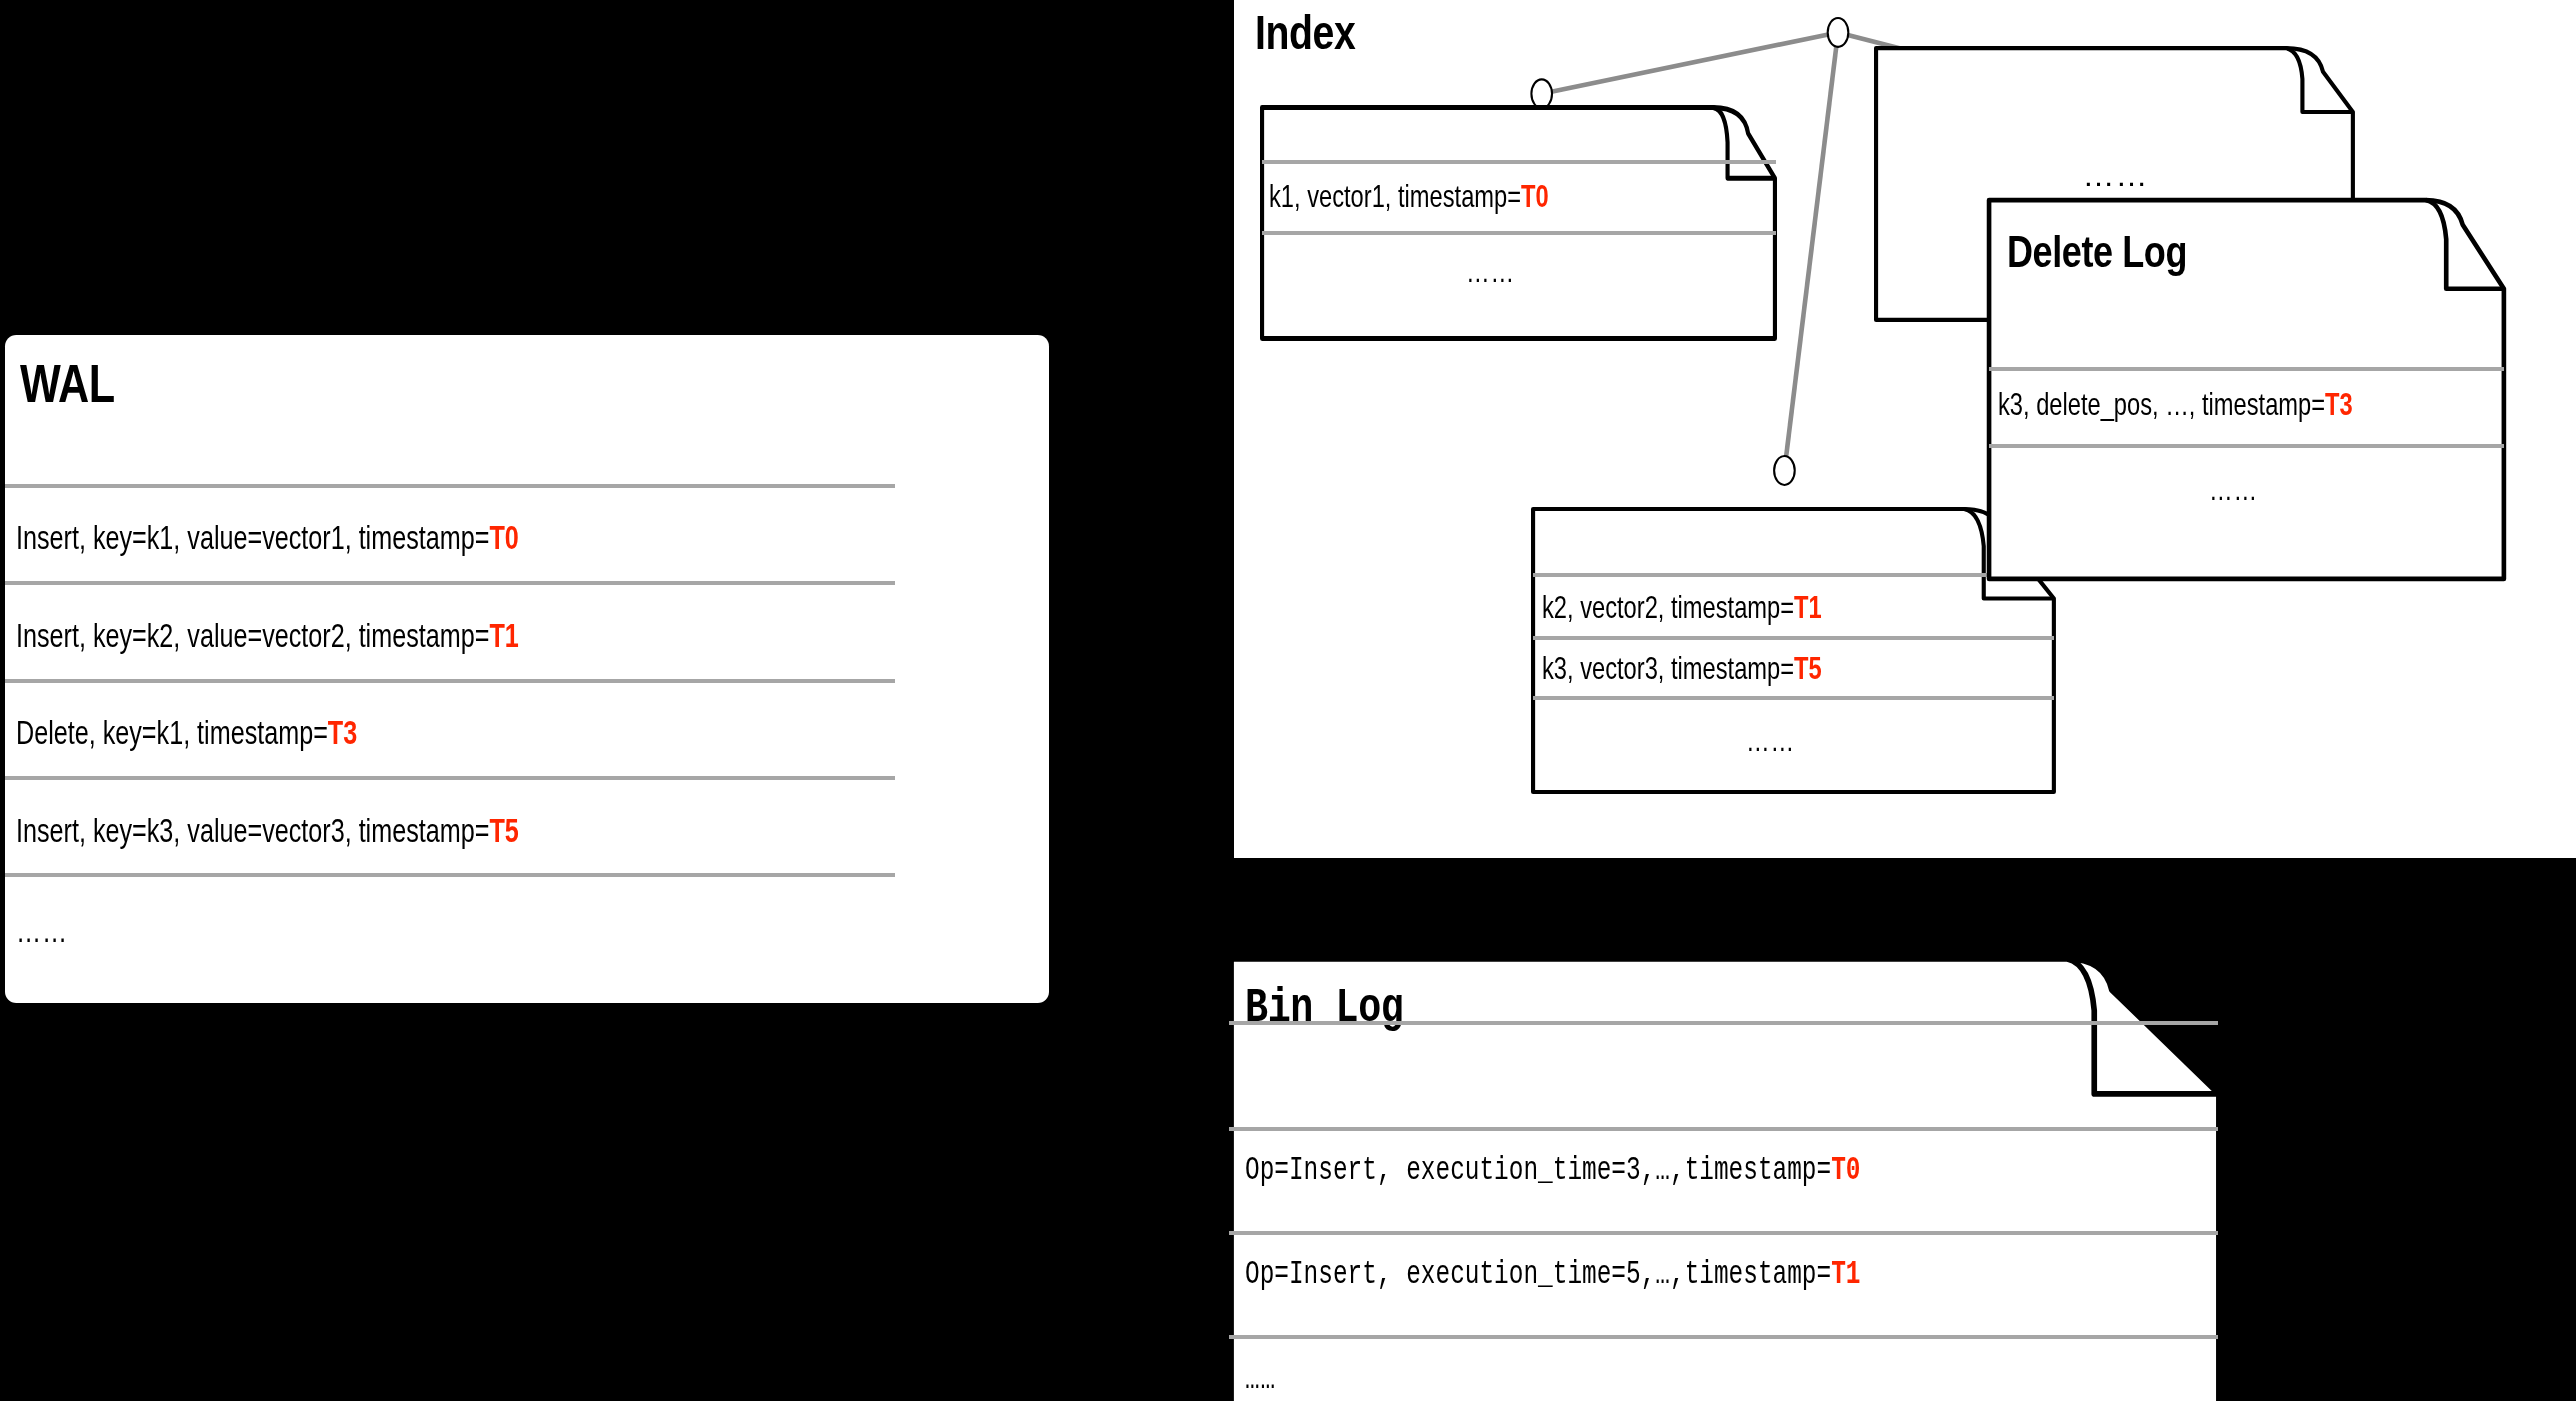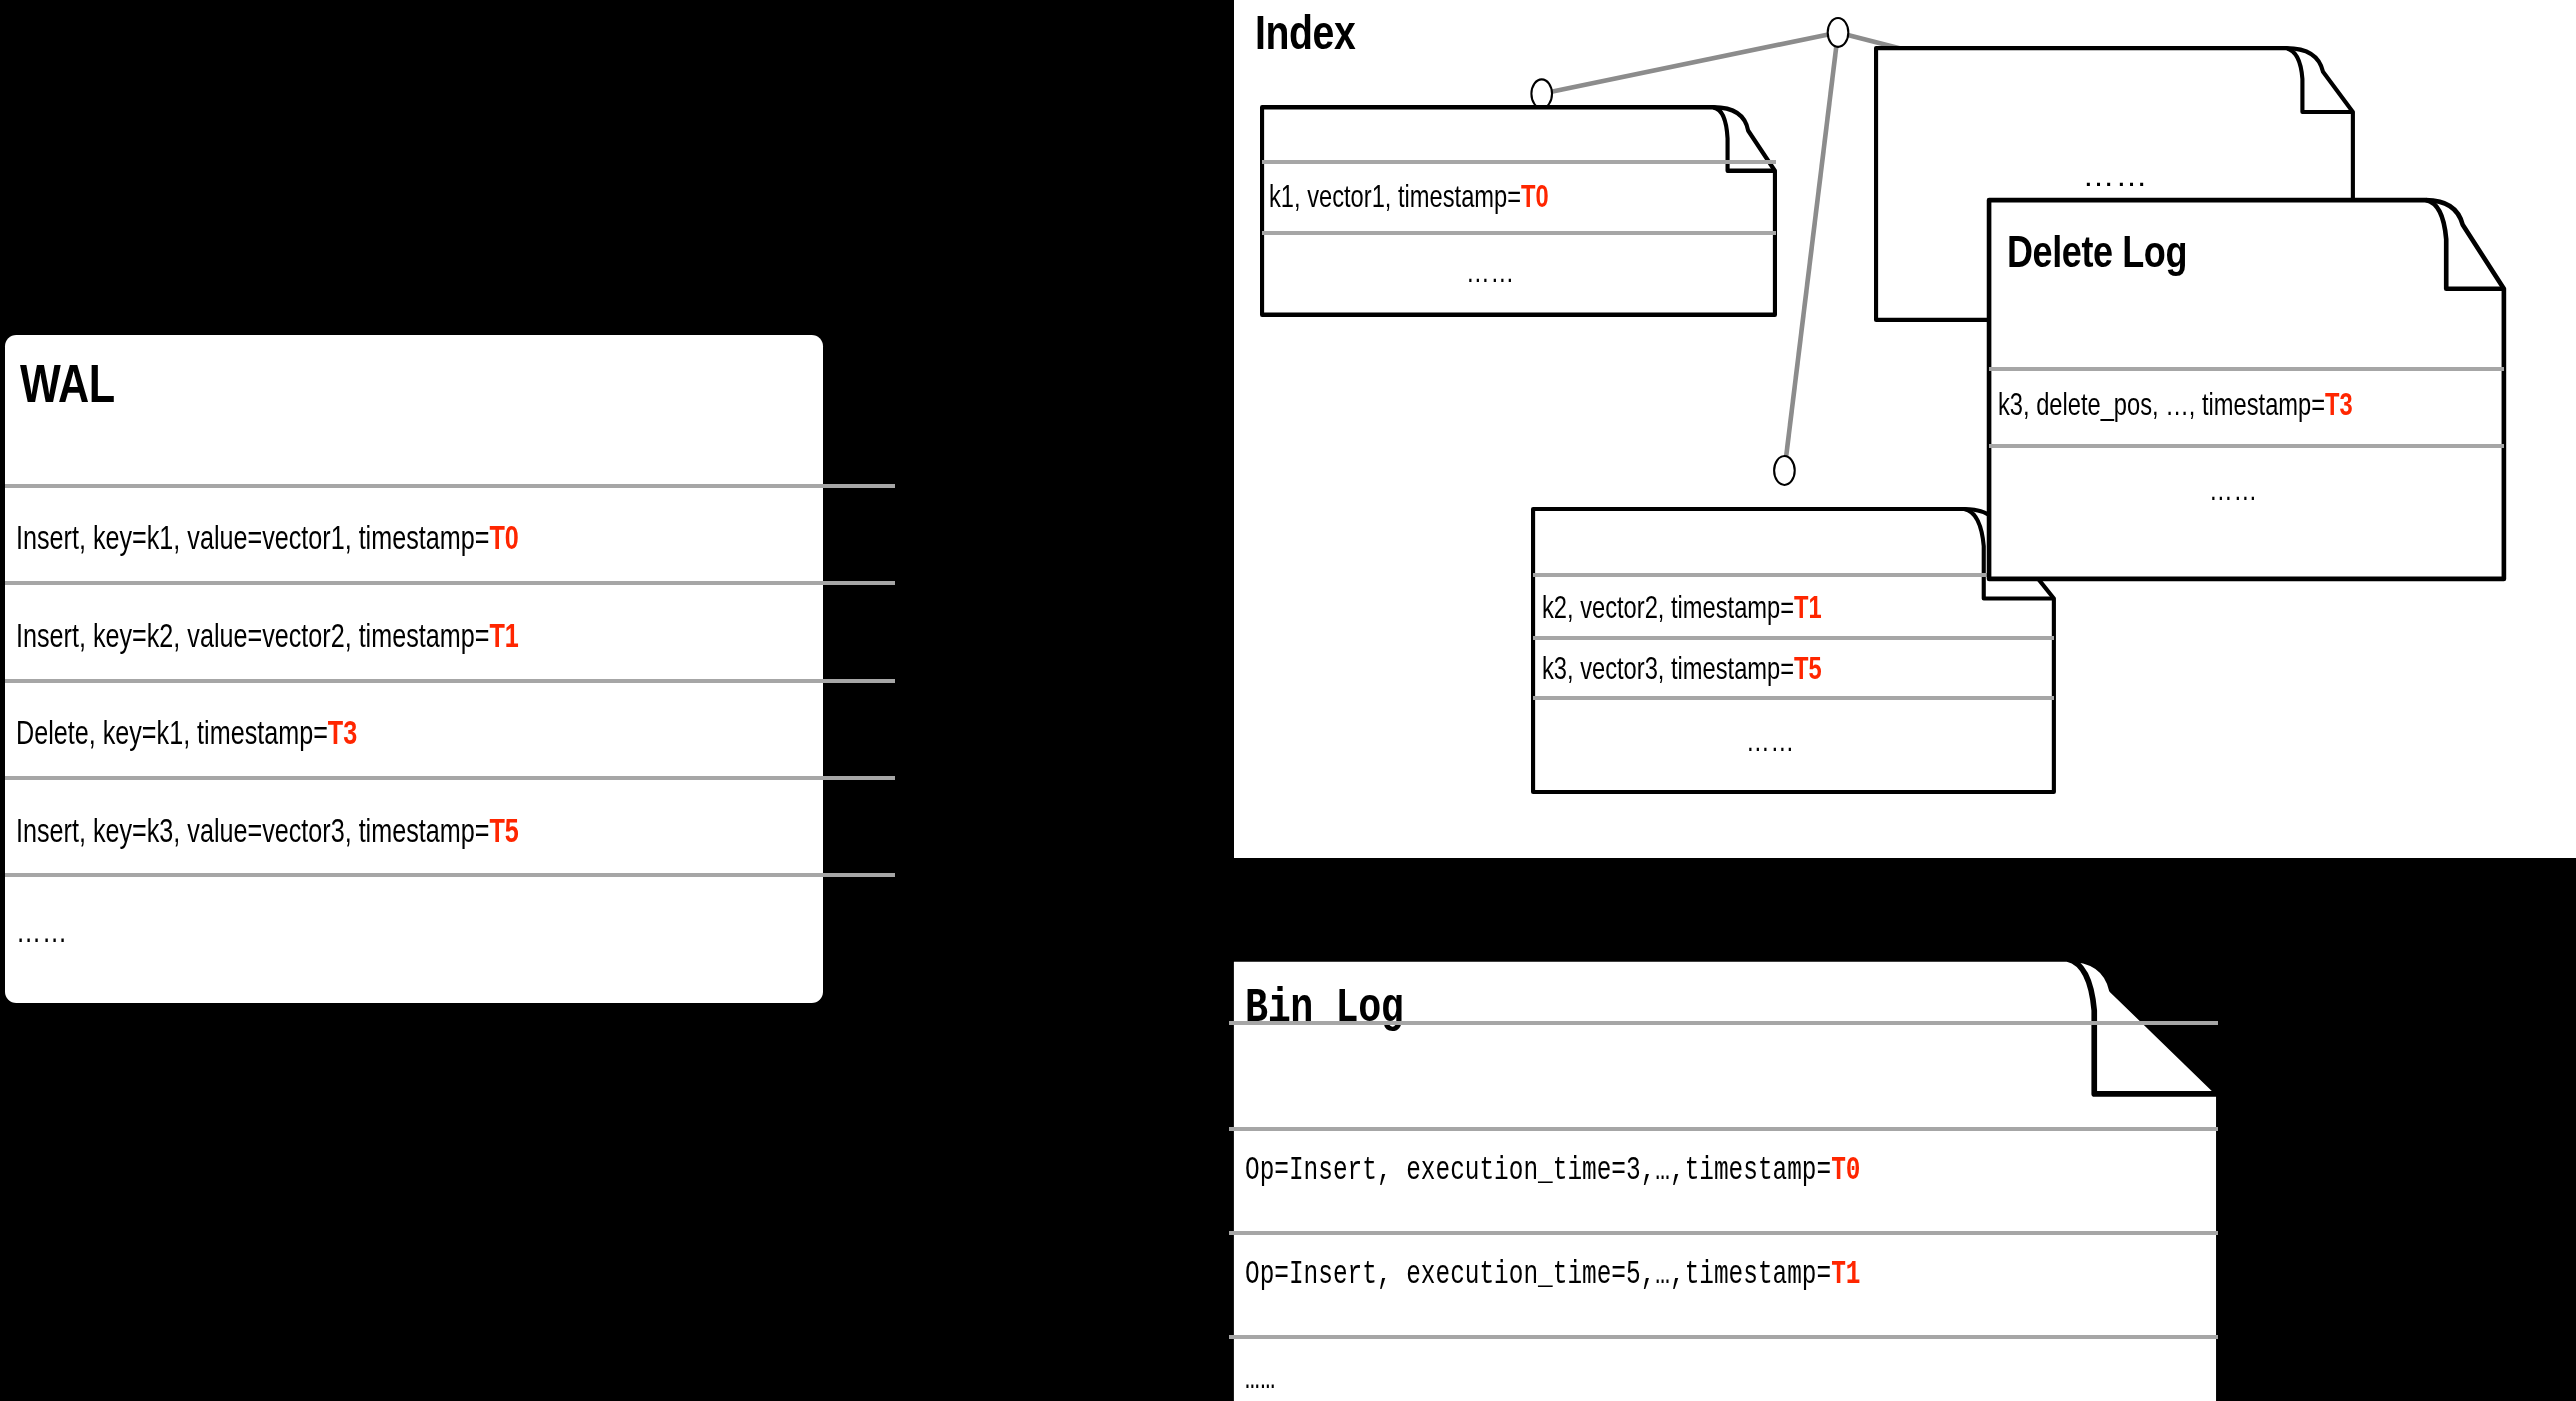--- a/index.html
+++ b/index.html
@@ -84,21 +84,21 @@
     left: 0; top: 0;
     overflow: visible;
     pointer-events: none;
   }
 </style>
 </head>
 <body>
 
 <div id="canvas">
 
-  <div class="panel panel-rounded" style="left:5.2px; top:335px; width:818px; height:668px;">
+  <div class="panel panel-rounded" style="left:5.2px; top:335px; width:1044px; height:668px;">
 
     <div class="panel-title" style="left:14.4px; top:16.5px; font-size:54px;">WAL</div>
 
     <div class="sep" style="left:0px; top:149px; width:890px;"></div>
     <div class="sep" style="left:0px; top:246px; width:890px;"></div>
     <div class="sep" style="left:0px; top:344px; width:890px;"></div>
     <div class="sep" style="left:0px; top:441px; width:890px;"></div>
     <div class="sep" style="left:0px; top:538px; width:890px;"></div>
 
     <div class="rowtext" style="left:11.3px; top:185px; font-size:34px;">
@@ -129,21 +129,21 @@
       <line x1="1172" y1="63" x2="597" y2="182" stroke="#8c8c8c" stroke-width="9"></line>
       <line x1="1172" y1="63" x2="1526" y2="154" stroke="#8c8c8c" stroke-width="9"></line>
       <line x1="1172" y1="63" x2="1068" y2="913" stroke="#8c8c8c" stroke-width="9"></line>
 
       <ellipse cx="1172" cy="63" rx="20" ry="28" fill="#ffffff" stroke="#000000" stroke-width="4"></ellipse>
       <ellipse cx="597" cy="182" rx="20" ry="28" fill="#ffffff" stroke="#000000" stroke-width="4"></ellipse>
       <ellipse cx="1526" cy="154" rx="20" ry="28" fill="#ffffff" stroke="#000000" stroke-width="4"></ellipse>
       <ellipse cx="1068" cy="913" rx="20" ry="28" fill="#ffffff" stroke="#000000" stroke-width="4"></ellipse>
     </svg>
 
-    <div class="doc" style="left:26px; top:105px; width:517px; height:212px;">
+    <div class="doc" style="left:26px; top:105px; width:517px; height:236px;">
       <svg viewBox="0 0 1004 380" preserveAspectRatio="none">
         <path d="M4 4 H880 Q940 4 948 46 L1000 118 Q1000 376 1000 376 H4 Z" fill="#ffffff" stroke="#000000" stroke-width="8" stroke-linejoin="round"></path>
         <path d="M880 4 Q905 8 908 60 L908 118 L1000 118" fill="none" stroke="#000000" stroke-width="8" stroke-linejoin="round"></path>
       </svg>
       <div class="doc-inner">
         <div class="sep" style="left:2.1px; top:55px; width:514px;"></div>
         <div class="sep" style="left:2.1px; top:126px; width:514px;"></div>
 
         <div class="rowtext" style="left:9.3px; top:75px; font-size:32px;">
           <span>k1, vector1, timestamp=</span><span class="ts">T0</span>

